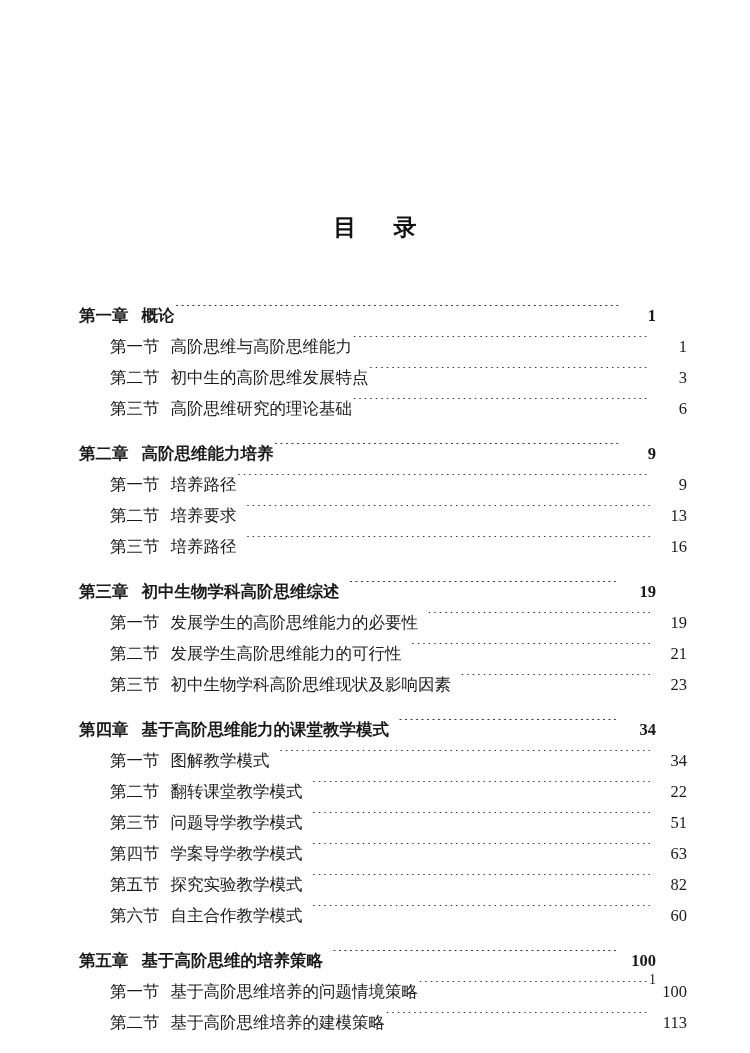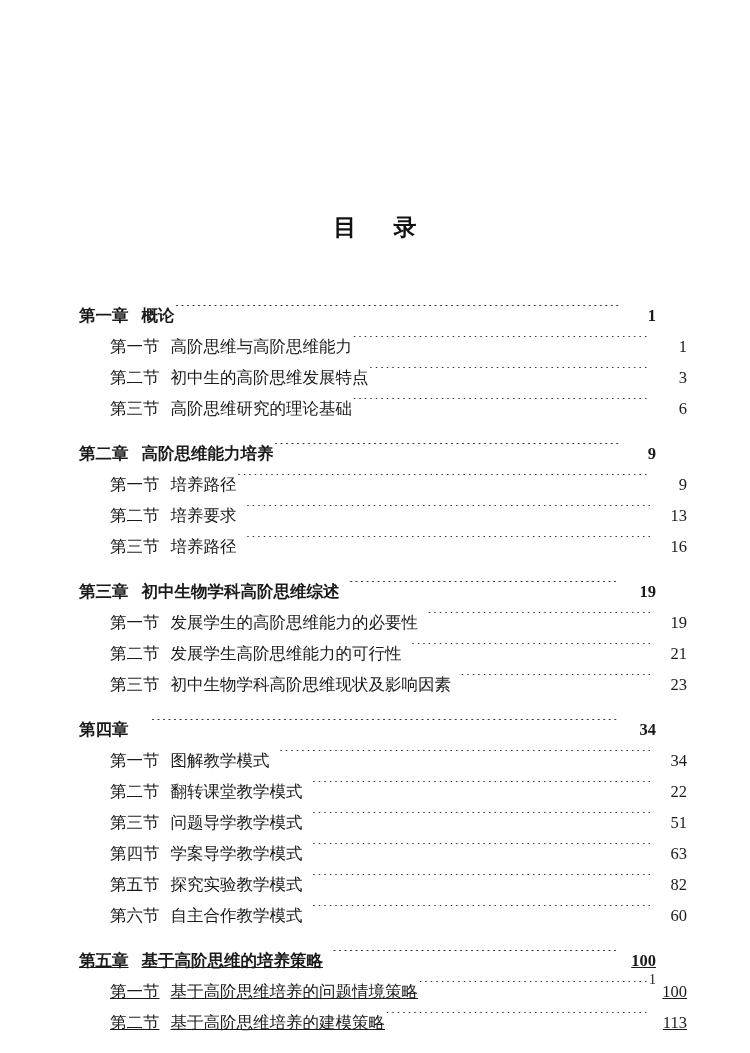--- a/index.html
+++ b/index.html
@@ -43,21 +43,20 @@
     top: 300px;
     left: 79px;
     width: 577px;
   }
 
   .chapter-group {
     margin-bottom: 14px;
   }
   .chapter-group:last-child {
     margin-bottom: 0;
-    text-decoration: underline;
   }
 
   .toc-row {
     display: flex;
     align-items: baseline;
     width: 100%;
     height: 31px;
     font-size: 16.5px;
     line-height: 31px;
     white-space: nowrap;
@@ -209,20 +208,21 @@
         <div class="toc-row section">
           <span class="row-num">第三节</span>
           <span class="row-label">初中生物学科高阶思维现状及影响因素</span>
           <span class="leader loose"></span>
           <span class="row-page">23</span>
         </div>
       </div>
       <div class="chapter-group">
         <div class="toc-row chapter">
           <span class="row-num">第四章</span>
+          <span class="row-label">基于高阶思维能力的课堂教学模式</span>
           <span class="leader loose"></span>
           <span class="row-page">34</span>
         </div>
         <div class="toc-row section">
           <span class="row-num">第一节</span>
           <span class="row-label">图解教学模式</span>
           <span class="leader loose"></span>
           <span class="row-page">34</span>
         </div>
         <div class="toc-row section">

